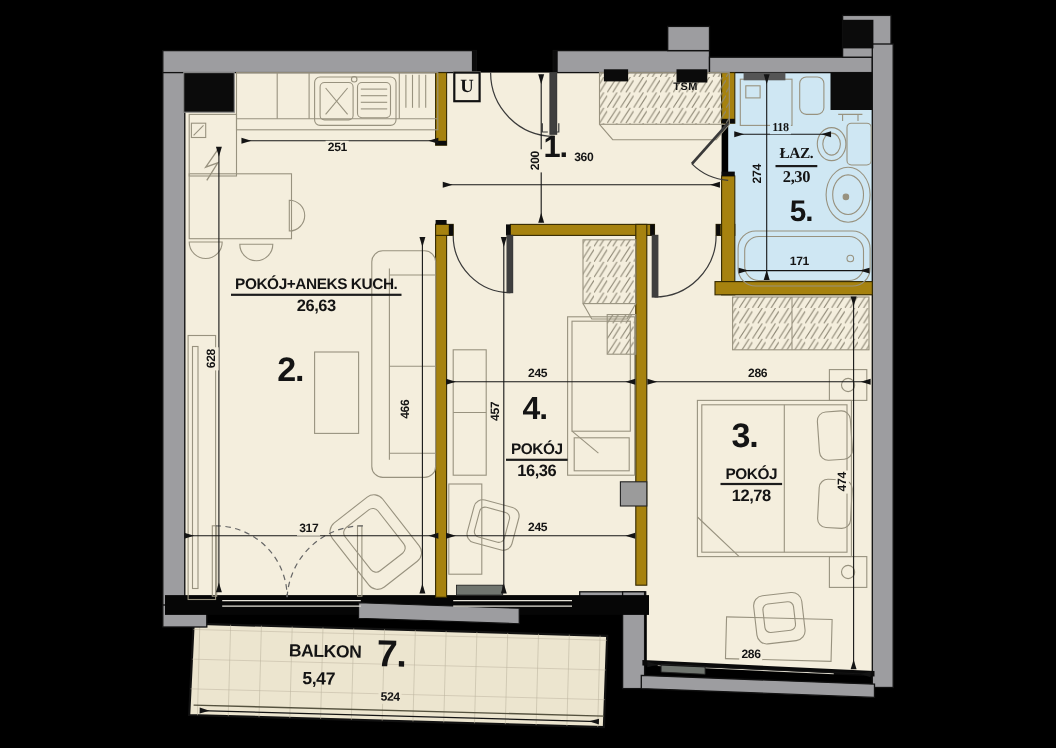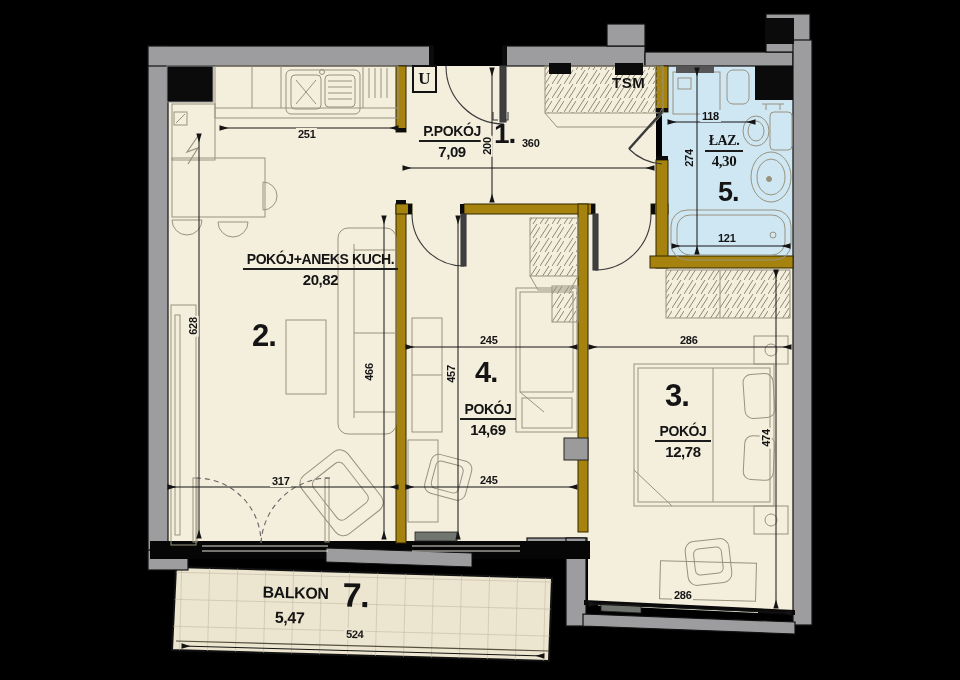--- a/index.html
+++ b/index.html
@@ -13,21 +13,21 @@
   .dim.blue{background:#cfe7f3;}
   .dim.bal{background:#ece5cf;}
   .room-label{position:absolute;text-align:center;}
   .rname{display:inline-block;font-size:14px;font-weight:700;letter-spacing:-0.4px;
          border-bottom:2px solid #1c1c1c;padding:0 4px 1px;}
   .rarea{font-size:15px;font-weight:700;letter-spacing:-0.4px;margin-top:1px;}
   .rnum{position:absolute;font-weight:700;letter-spacing:-1px;}
   .ubox{position:absolute;left:412px;top:65px;width:21px;height:24px;border:2px solid #111;
         background:#f4eedd;font-family:"Liberation Serif",serif;font-weight:700;font-size:17px;
         text-align:center;line-height:24px;}
-  .tsm{position:absolute;left:612px;top:74px;font-size:15px;font-weight:700;letter-spacing:0.5px;}
+  .tsm{position:absolute;left:612px;top:74px;font-size:10px;font-weight:700;letter-spacing:0.5px;}
 </style>
 </head>
 <body>
 
 <div id="plan">
 <svg width="960" height="680" viewBox="0 0 960 680">
   <defs>
     <marker id="arr" markerWidth="10" markerHeight="8" refX="9" refY="3.5" orient="auto-start-reverse">
       <path d="M0.5,3.5 L9.5,0.8 L9.5,6.2 Z" fill="#141414"></path>
     </marker>
@@ -282,47 +282,43 @@
     <line x1="668" y1="122" x2="755" y2="122" marker-start="url(#arr)" marker-end="url(#arr)"></line>
     <line x1="697" y1="68" x2="697" y2="254" marker-start="url(#arr)" marker-end="url(#arr)"></line>
     <line x1="672" y1="246" x2="790" y2="246" marker-start="url(#arr)" marker-end="url(#arr)"></line>
     <line x1="182" y1="646" x2="544" y2="656" marker-start="url(#arr)" marker-end="url(#arr)"></line>
   </g>
 </svg>
 
   <div class="ubox">U</div>
   <div class="tsm">TSM</div>
 
-  <div class="room-label" style="left:416px;top:122px;width:72px;">
-    <div class="rname">P.POKÓJ</div>
-    <div class="rarea">7,09</div>
-  </div>
   <div class="rnum" style="left:494px;top:118px;font-size:28px;">1.</div>
 
-  <div class="room-label" style="left:200px;top:250px;width:175px;margin-left:33px;">
+  <div class="room-label" style="left:200px;top:250px;width:175px;">
     <div class="rname">POKÓJ+ANEKS KUCH.</div>
-    <div class="rarea">20,82</div>
+    <div class="rarea">26,63</div>
   </div>
   <div class="rnum" style="left:252px;top:318px;font-size:31px;">2.</div>
 
   <div class="rnum" style="left:665px;top:378px;font-size:31px;">3.</div>
   <div class="room-label" style="left:650px;top:422px;width:66px;">
     <div class="rname">POKÓJ</div>
     <div class="rarea">12,78</div>
   </div>
 
   <div class="rnum" style="left:475px;top:356px;font-size:29px;">4.</div>
   <div class="room-label" style="left:456px;top:400px;width:64px;">
     <div class="rname">POKÓJ</div>
-    <div class="rarea">14,69</div>
+    <div class="rarea">16,36</div>
   </div>
 
   <div class="room-label" style="left:700px;top:131px;width:48px;font-family:Liberation Serif, serif;">
     <div class="rname">ŁAZ.</div>
-    <div class="rarea">4,30</div>
+    <div class="rarea">2,30</div>
   </div>
   <div class="rnum" style="left:718px;top:177px;font-size:27px;">5.</div>
 
   <div style="position:absolute;left:170px;top:570px;width:390px;height:90px;transform:rotate(1.4deg);">
     <div class="lbl" style="left:92px;top:16px;font-size:16px;font-weight:700;letter-spacing:-0.4px;">BALKON</div>
     <div class="lbl" style="left:105px;top:41px;font-size:16px;font-weight:700;letter-spacing:-0.4px;">5,47</div>
     <div class="lbl" style="left:172px;top:6px;font-size:34px;font-weight:700;letter-spacing:-1px;">7.</div>
   </div>
 
   <div class="dim" style="left:296px;top:128px;">251</div>
@@ -330,17 +326,17 @@
   <div class="dim" style="left:270px;top:475px;">317</div>
   <div class="dim vert" style="left:358px;top:366px;">466</div>
   <div class="dim" style="left:520px;top:137px;">360</div>
   <div class="dim vert" style="left:476px;top:140px;">200</div>
   <div class="dim" style="left:478px;top:334px;">245</div>
   <div class="dim vert" style="left:440px;top:368px;">457</div>
   <div class="dim" style="left:478px;top:474px;">245</div>
   <div class="dim" style="left:678px;top:334px;">286</div>
   <div class="dim vert" style="left:755px;top:432px;">474</div>
   <div class="dim" style="left:672px;top:589px;">286</div>
-  <div class="dim blue" style="left:700px;top:110px;">118</div>
+  <div class="dim blue" style="left:700px;top:110px;font-family:Liberation Serif, serif;">118</div>
   <div class="dim vert blue" style="left:678px;top:152px;">274</div>
-  <div class="dim blue" style="left:716px;top:232px;background:transparent;">121</div>
+  <div class="dim blue" style="left:716px;top:232px;background:transparent;">171</div>
   <div class="dim bal" style="left:344px;top:628px;transform:rotate(1.4deg);">524</div>
 </div>
 
 </body></html>

